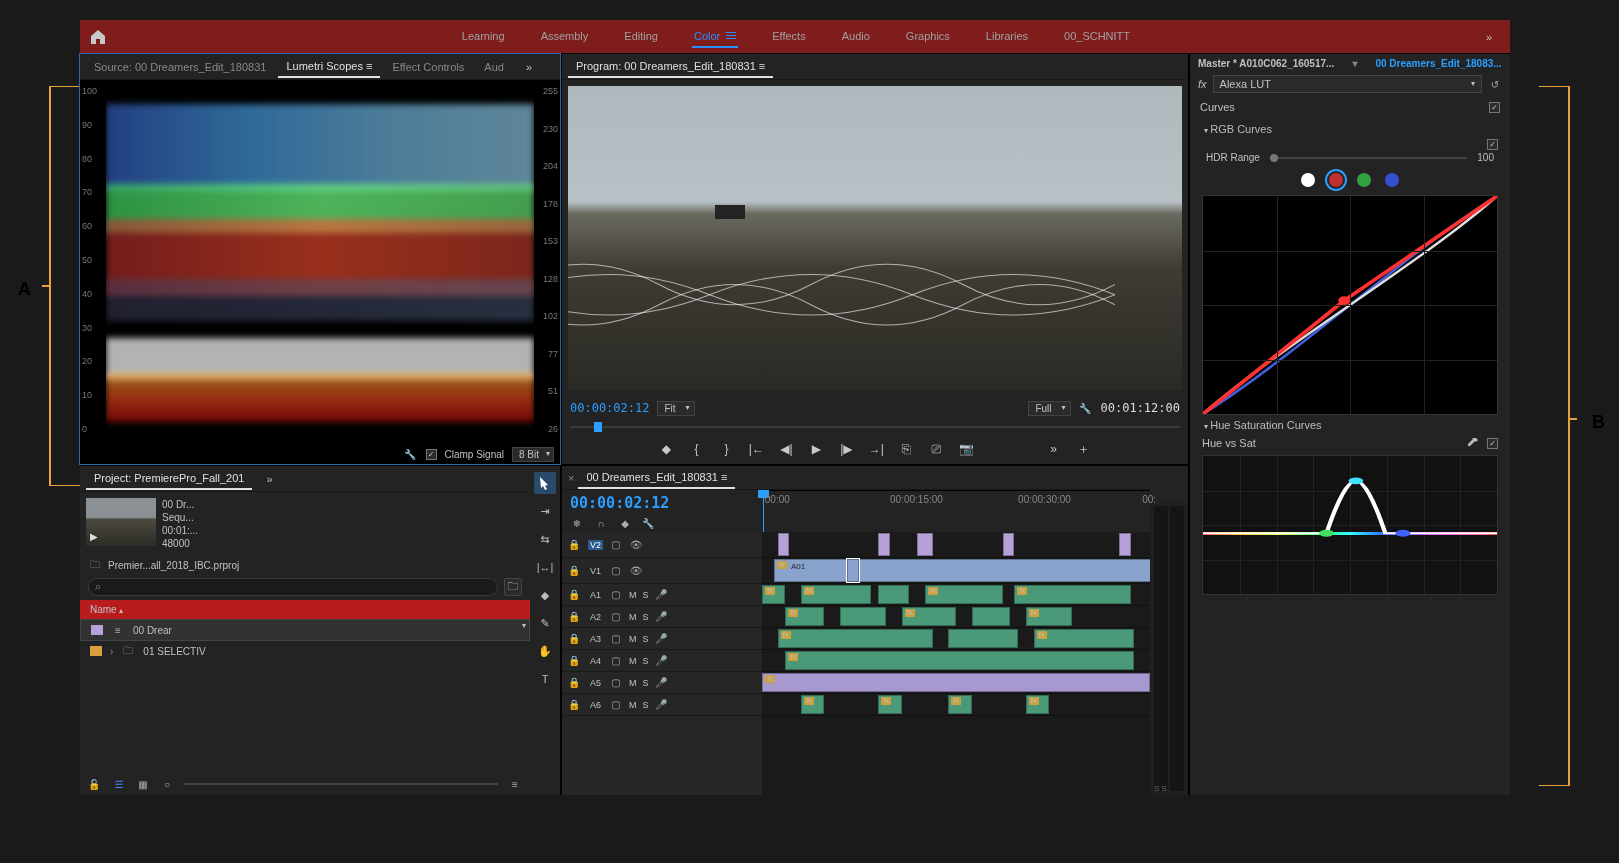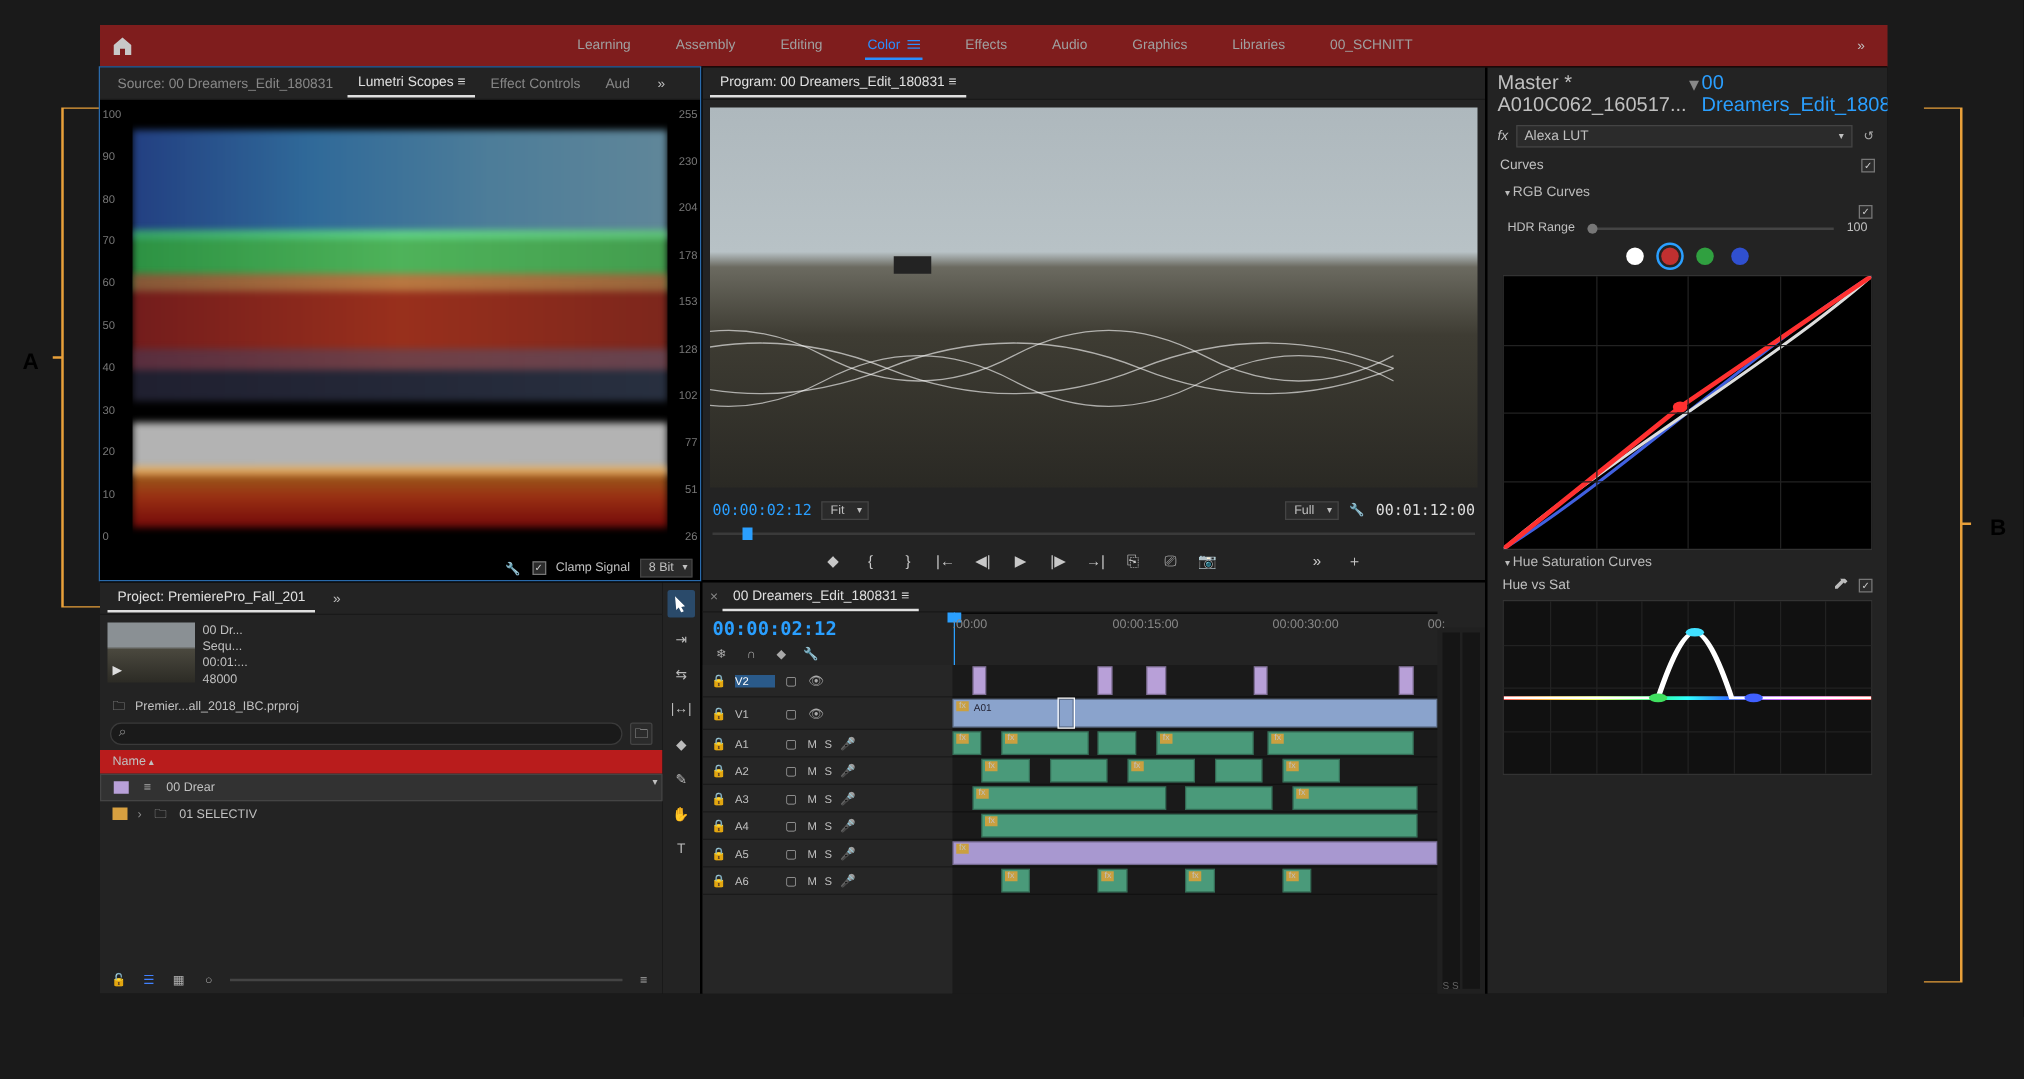--- a/index.html
+++ b/index.html
@@ -49,21 +49,21 @@
 .mini-sel{ background:#2b2b2b; border:1px solid #444; padding:1px 18px 1px 6px; position:relative;text-align:center;}
 .mini-sel::after{content:"▾"; position:absolute; right:4px; top:1px; font-size:8px;}
 .transport{ height:30px; display:flex; align-items:center; justify-content:center; gap:14px; padding:0 10px;}
 .t-btn{ width:16px; height:16px; display:flex; align-items:center; justify-content:center; color:#c8c8c8; cursor:pointer; font-size:12px;}
 .scrub{ height:14px; margin:0 8px; position:relative;}
 .scrub-track{ position:absolute; left:0; right:0; top:6px; height:2px; background:#3a3a3a;}
 .scrub-head{ position:absolute; left:4%; top:2px; width:8px; height:10px; background:#2a9fff;}
 
 
 .lumetri { grid-row:1 / span 2; }
-.lum-head{ padding:4px 8px; font-size:16px; display:flex; gap:2px;}
+.lum-head{ padding:4px 8px; font-size:10px; display:flex; gap:18px;font-weight:bold;}
 .lum-head a{ color:#2a9fff;}
 .fx-row{ display:flex; align-items:center; gap:6px; padding:2px 8px;}
 .fx-row .fx{ font-style:italic;}
 .fx-row .lut{ flex:1; background:#2b2b2b; border:1px solid #444; padding:2px 6px; position:relative;}
 .fx-row .lut::after{content:"▾"; position:absolute; right:6px; top:3px; font-size:8px;}
 .section-hdr{ display:flex; align-items:center; justify-content:space-between; padding:6px 10px; font-size:11px;}
 .sub-hdr{ padding:4px 14px; font-size:11px; color:#bbb;}
 .sub-hdr::before{content:"▾ "; font-size:8px;}
 .hdr-slider{ display:flex; align-items:center; gap:10px; padding:2px 16px; font-size:10px;}
 .slider-track{ flex:1; height:2px; background:#444; position:relative;}
@@ -113,21 +113,21 @@
 .tl-tc{ color:#2a9fff; font-family:monospace; font-size:15px; font-weight:600;}
 .tl-opts{ display:flex; gap:10px; margin-top:4px; color:#888;}
 .tl-ruler{ flex:1; position:relative; border-bottom:1px solid #000;}
 .tl-ruler .tick{ position:absolute; top:4px; font-size:10px; color:#888;}
 .tl-ruler .ph{ position:absolute; top:0; bottom:-250px; width:1px; background:#2a9fff; left:1px;}
 .tl-ruler .ph::before{content:""; position:absolute; left:-5px; top:0; width:11px; height:8px; background:#2a9fff;}
 .tracks{ flex:1; overflow:hidden; display:flex;}
 .track-hdrs{ width:200px; background:#262626;}
 .track-hdr{ height:22px; display:flex; align-items:center; gap:6px; padding:0 6px; font-size:9px; border-bottom:1px solid #1a1a1a;}
 .track-hdr.video{ height:26px;}
-.track-hdr .lbl{ width:32px; }
+.track-hdr .lbl{ width:15px; text-align:center;}
 .track-hdr.tgt .lbl{ background:#2a5a8a; color:#fff;}
 .track-content{ flex:1; position:relative; background:#1a1a1a;}
 .trk-row{ position:absolute; left:0; right:0; border-bottom:1px solid #111;}
 .clip{ position:absolute; top:1px; bottom:1px; border:1px solid rgba(0,0,0,.3); font-size:8px; overflow:hidden;}
 .clip.v{ background:#8aa3cc;}
 .clip.v2{ background:#b8a0d8;}
 .clip.a{ background:#4a9a7a;}
 .clip.a2{ background:#a898d0;}
 .clip .fx{ position:absolute; left:2px; top:1px; width:10px; height:8px; background:#caa040; font-size:7px; text-align:center; line-height:8px;}
 .tl-meters{ width:38px; background:#202020; display:flex; gap:2px; padding:4px; align-items:flex-end;margin-top:36px;}
@@ -507,21 +507,21 @@
           </div>
           <div class="track-content">
             <div class="trk-row" style="top:0;height:26px;">
               <div class="clip v2" style="left:4%;width:3%"></div>
                 <div class="clip v2" style="left:30%;width:3%"></div>
                 <div class="clip v2" style="left:40%;width:4%"></div>
                 <div class="clip v2" style="left:62%;width:3%"></div>
                 <div class="clip v2" style="left:92%;width:3%"></div>
             </div>
             <div class="trk-row" style="top:26px;height:26px;">
-              <div class="clip v" style="left:0;width:100%">
+              <div class="clip v" style="left:12px;width:100%">
                   <span class="fx">fx</span>
                   <span style="position:absolute;left:16px;top:2px;font-size:8px;color:#223">A01</span>
                 </div>
               <div class="clip v" style="left:22%;width:3%;outline:1px solid #fff;"></div>
             </div>
             <div class="trk-row" style="top:52px;height:22px;">
               <div class="clip a" style="left:0;width:6%">
                   <span class="fx">fx</span>
                 </div>
                 <div class="clip a" style="left:10%;width:18%">

